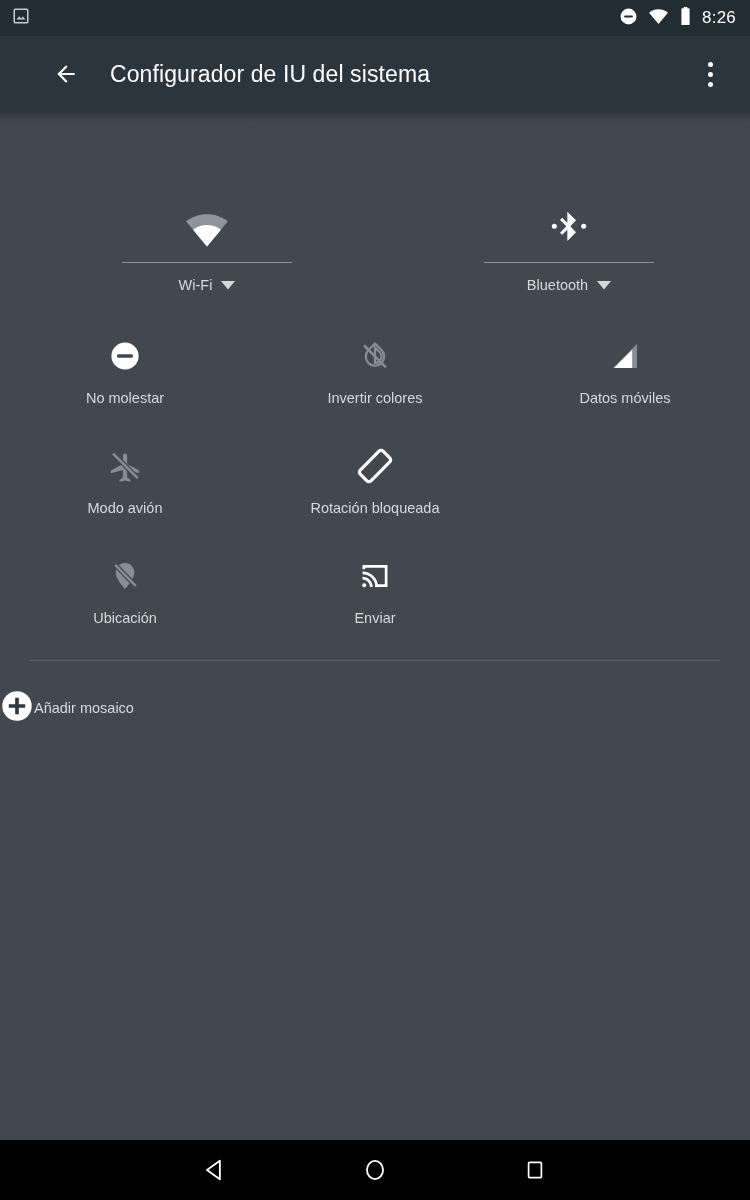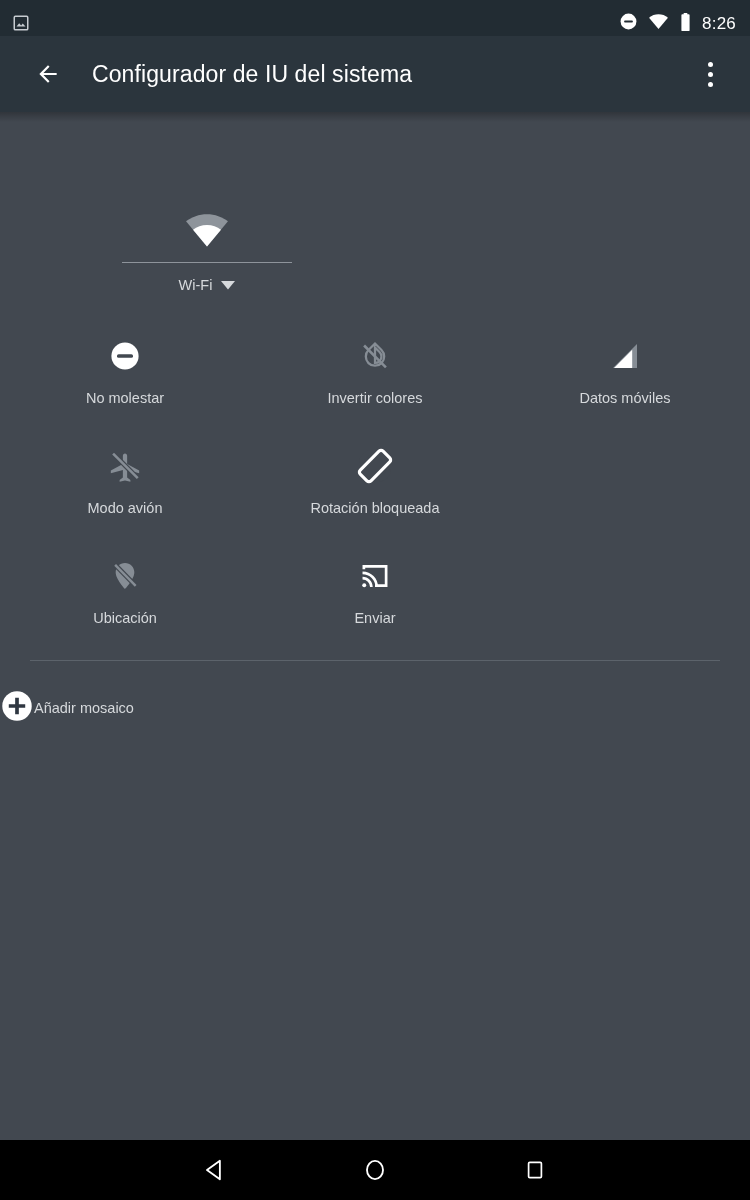--- a/index.html
+++ b/index.html
@@ -6,35 +6,35 @@
   html,body {
     width:750px; height:1200px; overflow:hidden;
     background:#000;
     font-family:"Liberation Sans", sans-serif;
   }
   #screen { position:relative; width:750px; height:1200px; background:#424850; }
 
   
   .status-bar{
     position:absolute; top:0; left:0; width:750px; height:36px;
-    background:#222c33; display:flex; align-items:flex-end;
+    background:#222c33; display:flex; align-items:center;
     padding:0 14px 0 12px;
   }
   .status-left{ display:flex; align-items:center; gap:8px; flex:1; }
   .status-right{ display:flex; align-items:center; gap:10px; }
   .status-time{
     color:#ffffff; font-size:17px; letter-spacing:.2px;
     font-family:"Liberation Sans", sans-serif;
   }
 
   
   .app-bar{
     position:absolute; top:36px; left:0; width:750px; height:76px;
     background:#2b353d; display:flex; align-items:center;
-    padding:0 18px 0 26px;
+    padding:0 18px 0 44px;
   }
   .back-btn{ width:44px; height:44px; display:flex; align-items:center; justify-content:center; cursor:pointer; }
   .app-title{
     color:#ffffff; font-size:23px; margin-left:22px; flex:1;
     font-weight:400; letter-spacing:.1px; white-space:nowrap;
   }
   .overflow-btn{
     width:44px; height:46px; display:flex; flex-direction:column;
     align-items:center; justify-content:center; gap:5px; cursor:pointer;
   }
@@ -148,20 +148,36 @@
         </span>
         <div class="rule"></div>
         <div class="lbl">
           <span>Wi-Fi</span>
           <svg width="14" height="9" viewBox="0 0 14 9">
             <path d="M0 0h14L7 8.6z" fill="#d6d9dc"></path>
           </svg>
         </div>
       </div>
 
+      <div class="top-tile">
+        <span class="ic">
+          <svg width="40" height="40" viewBox="0 0 24 24">
+            <path d="M11 2.2l5.2 5.2L12.8 11l3.4 3.6L11 19.8V13l-3.1 3.1-1.3-1.3L10.4 11 6.6 7.2l1.3-1.3L11 9zm1.8 3.1l1.6 1.6-1.6 1.6zm0 8.8l1.6 1.6-1.6 1.6z" fill="#ffffff"></path>
+            <circle cx="3.2" cy="11" r="1.5" fill="#ffffff"></circle>
+            <circle cx="20.8" cy="11" r="1.5" fill="#ffffff"></circle>
+          </svg>
+        </span>
+        <div class="rule"></div>
+        <div class="lbl">
+          <span>Bluetooth</span>
+          <svg width="14" height="9" viewBox="0 0 14 9">
+            <path d="M0 0h14L7 8.6z" fill="#d6d9dc"></path>
+          </svg>
+        </div>
+      </div>
     </div>
 
     <div class="grid">
 
       <div class="grid-row">
 
         <div class="tile">
           <span class="ic">
             <svg width="32" height="32" viewBox="0 0 24 24">
               <circle cx="12" cy="12" r="10.2" fill="#ffffff"></circle>

